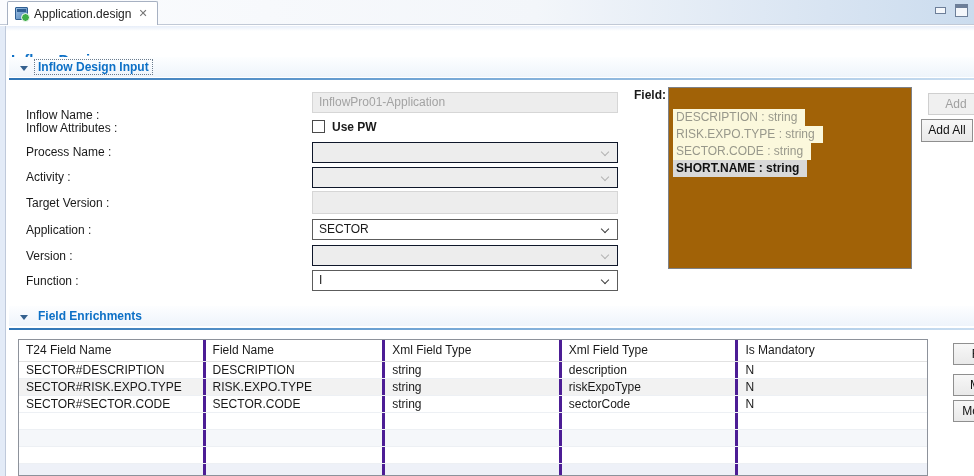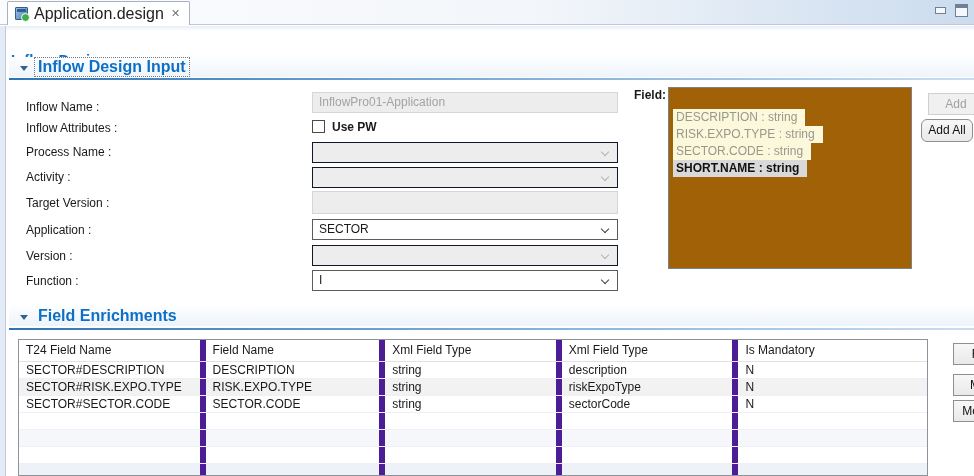--- a/index.html
+++ b/index.html
@@ -13,40 +13,40 @@
             border-bottom:1px solid #c1c9d6; }
   .tab { position:absolute; left:7px; top:1px; height:24px; display:flex; align-items:center; gap:6px;
          padding:0 8px 0 7px; background:#fff; border:1px solid #a7b1c2; border-bottom:none;
          border-radius:2px 2px 0 0; cursor:default; }
   .tab-icon { position:relative; width:13px; height:13px; flex:0 0 13px;
               background:linear-gradient(135deg,#9dc0e4 0%,#4f83b8 100%);
               border:1px solid #2f5e92; border-radius:1px; }
   .tab-icon::before { content:""; position:absolute; left:1px; top:1px; right:1px; height:3px; background:#2f5e92; }
   .tab-icon::after { content:""; position:absolute; right:-3px; bottom:-3px; width:7px; height:7px;
                      background:#3fae49; border:1px solid #fff; border-radius:50%; }
-  .tab-label { font-size:16px; color:#222; }
+  .tab-label { font-size:12px; color:#222; }
   .tab-close { font-size:11px; color:#757575; padding:0 1px; cursor:pointer; }
   .win-controls { position:absolute; right:6px; top:4px; display:flex; gap:9px; align-items:flex-start; }
   .ico-min { width:11px; height:7px; margin-top:3px; border:1px solid #6d7f99; background:#f4f7fb; }
   .ico-max { width:13px; height:13px; border:1px solid #6d7f99; border-top:4px solid #6d7f99; background:#f4f7fb; }
 
   
   .topglow { position:absolute; left:0; top:26px; width:974px; height:5px;
              background:linear-gradient(#e7eef9,rgba(255,255,255,0)); }
   .leftstrip { position:absolute; left:0; top:26px; width:6px; height:450px;
                background:#e3ebf7; border-right:1px solid #bfc9da; }
 
   .page-title { position:absolute; left:11px; top:31px; font-size:15px; font-weight:700; color:#0d70c6;margin-top:20px; }
 
   
   .sec-hd { position:absolute; left:9px; width:965px; height:20px; display:flex; align-items:center;
             background:linear-gradient(#fdfeff,#eef4fb); cursor:pointer; }
   .sec-arrow { width:0; height:0; border-left:4px solid transparent; border-right:4px solid transparent;
                border-top:5px solid #35618f; margin:2px 7px 0 11px; }
-  .sec-title { font-size:16px; font-weight:700; color:#0d70c6; padding:0 3px; }
+  .sec-title { font-size:12px; font-weight:700; color:#0d70c6; padding:0 3px; }
   .sec-title.focused { outline:1px dotted #6b7b8d; }
   .sec-rule { position:absolute; left:9px; width:965px; height:2px;
               background:linear-gradient(to right,#2e74b5 0%,#6ea3d4 40%,#c9ddf0 100%); }
 
   
   .flabel { position:absolute; left:26px; white-space:nowrap; color:#1a1a1a; }
   .tinput { position:absolute; left:312px; width:306px; height:21px; border:1px solid #d6d6d6;
             background:#ededed; color:#a3a3a3; padding:2px 6px; font-size:12px; overflow:hidden; white-space:nowrap; }
   .combo { position:absolute; left:312px; width:306px; height:21px; border:1px solid #0f172a;
            background:#ededed; padding:2px 6px; font-size:12px; color:#1a1a1a; cursor:default; }
@@ -62,31 +62,31 @@
   .fld-list { position:absolute; left:668px; top:87px; width:244px; height:182px;
               border:1px solid #7e8187; background:#a16207; padding:21px 0 0 4px; overflow:hidden; }
   .fld-item { display:block; width:max-content; padding:1px 8px 1px 3px; font-size:12px; line-height:15px; cursor:pointer; }
   .fld-item.added { background:#fbf8dc; color:#98988b; }
   .fld-item.selected { background:#d9d9d9; color:#111; font-weight:600; }
   .btn { position:absolute; height:22px; border:1px solid #8f8f8f; background:linear-gradient(#f7f7f7,#e9e9e9);
          font-size:12px; text-align:center; line-height:20px; color:#111; cursor:pointer;
          font-family:"Liberation Sans","DejaVu Sans",sans-serif; }
   .btn.disabled { border-color:#cfcfcf; background:#f0f0f0; color:#a0a0a0; cursor:default; }
   .btn-add { left:928px; top:93px; width:56px; }
-  .btn-addall { left:921px; top:119px; width:52px; height:23px;border-radius:6px; }
+  .btn-addall { left:921px; top:119px; width:52px; height:23px; }
 
   
   .tbl { position:absolute; left:18px; top:339px; width:910px; height:137px;
          border:1px solid #8d929b; background:#fff; overflow:hidden; }
   .tr { display:flex; height:17px; border-bottom:1px solid #edf0f4; background:#fff; }
   .tr.head { height:22px; border-bottom:1px solid #e2e2e2; }
   .tr.alt { background:#f2f2f2; }
   .tr.alt2 { background:#f5f7fa; }
   .tr.alt3 { background:#eef1f8; }
-  .td { padding:1px 4px 0 7px; border-right:6px solid #4c1d95; overflow:hidden; white-space:nowrap; font-size:12px; }
+  .td { padding:1px 4px 0 7px; border-right:3px solid #4c1d95; overflow:hidden; white-space:nowrap; font-size:12px; }
   .tr.head .td { padding-top:3px; }
   .c0{width:187px;} .c1{width:180px;} .c2{width:177px;} .c3{width:177px;} .c4{width:189px; border-right:none;}
 
   .side-btn { position:absolute; left:953px; width:82px; }
   .sb0{top:343px;} .sb1{top:374px;} .sb2{top:400px;}
 </style>
 </head>
 <body>
 
 <div class="screen">
@@ -106,21 +106,21 @@
   <div class="leftstrip"></div>
 
   <div class="page-title">Inflow Design</div>
 
   <div class="sec-hd" style="top:57px;">
     <span class="sec-arrow"></span>
     <span class="sec-title focused">Inflow Design Input</span>
   </div>
   <div class="sec-rule" style="top:78px;"></div>
 
-  <div class="flabel" style="top:100px;">Inflow Name :</div>
+  <div class="flabel" style="top:108px;">Inflow Name :</div>
   <div class="flabel" style="top:121px;">Inflow Attributes :</div>
   <div class="flabel" style="top:145px;">Process Name :</div>
   <div class="flabel" style="top:170px;">Activity :</div>
   <div class="flabel" style="top:196px;">Target Version :</div>
   <div class="flabel" style="top:223px;">Application :</div>
   <div class="flabel" style="top:249px;">Version :</div>
   <div class="flabel" style="top:274px;">Function :</div>
 
   <div class="tinput" style="top:92px;">InflowPro01-Application</div>
 

